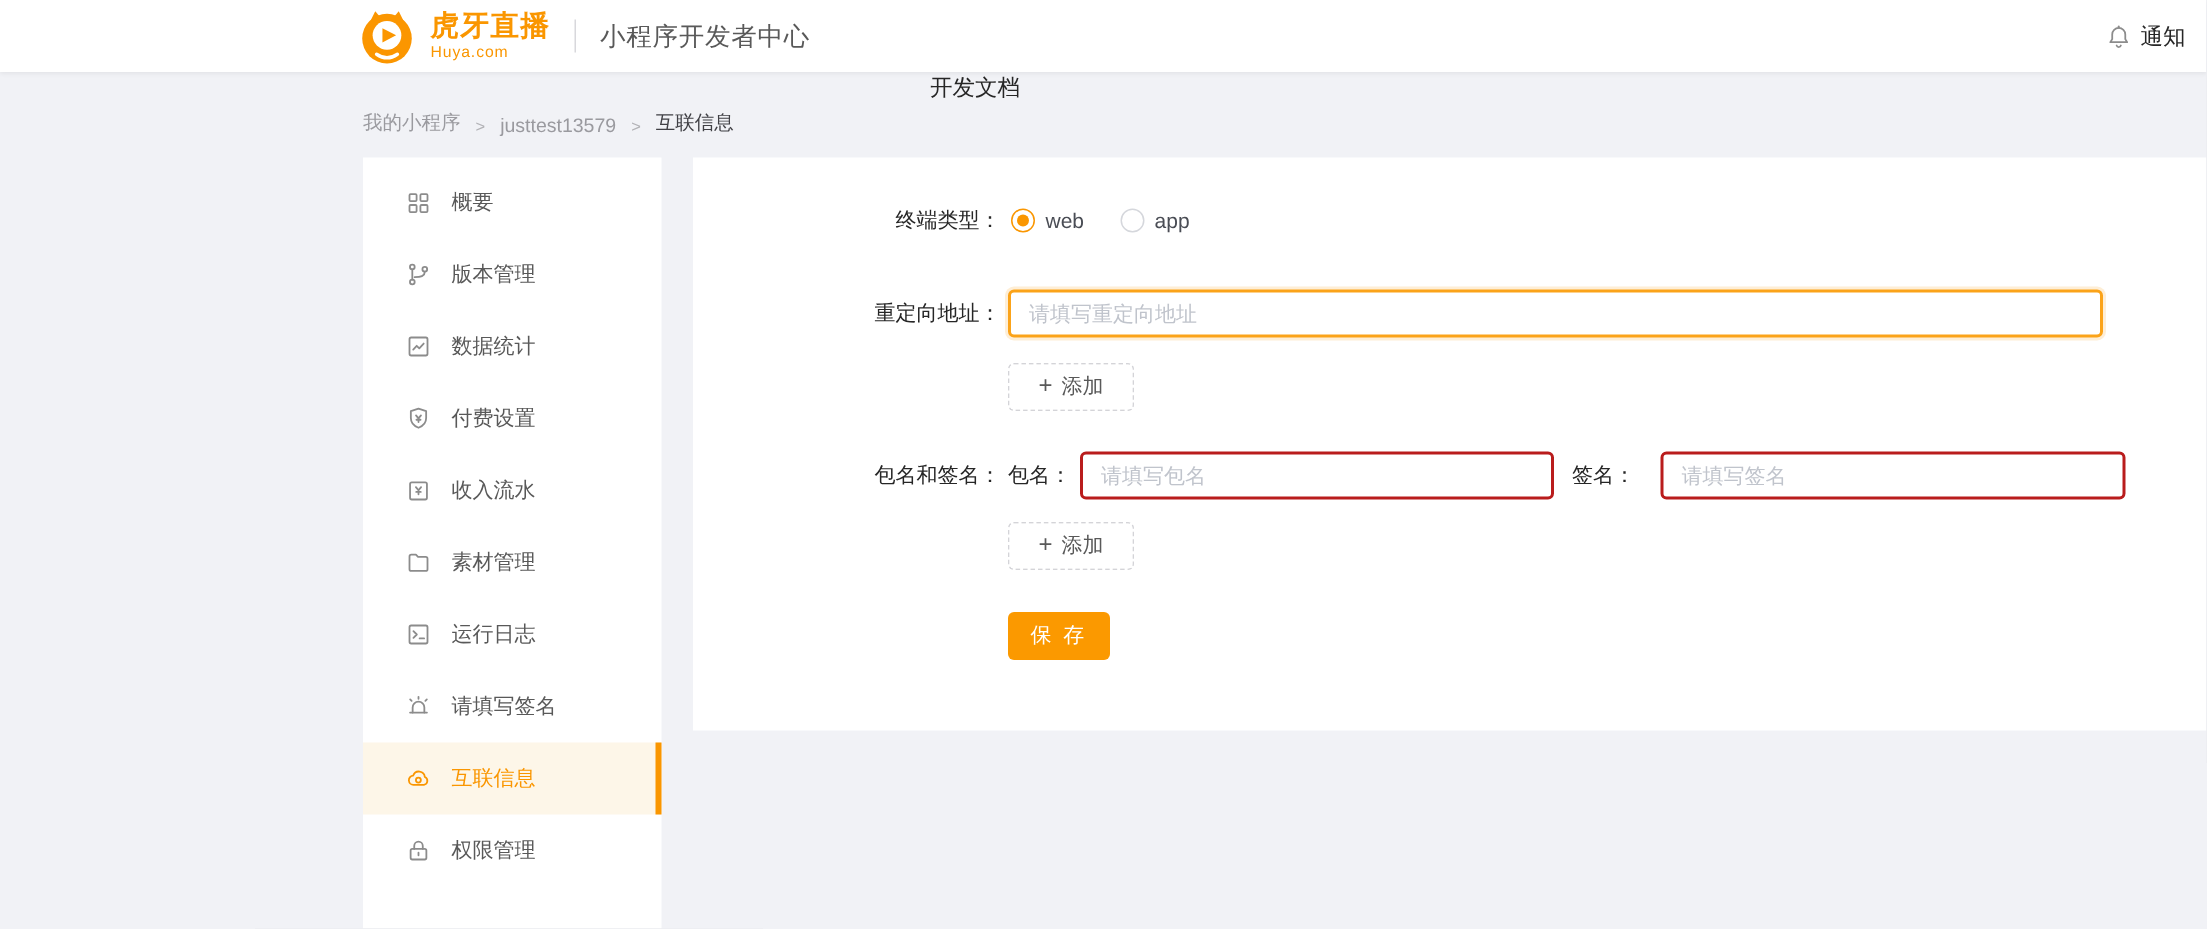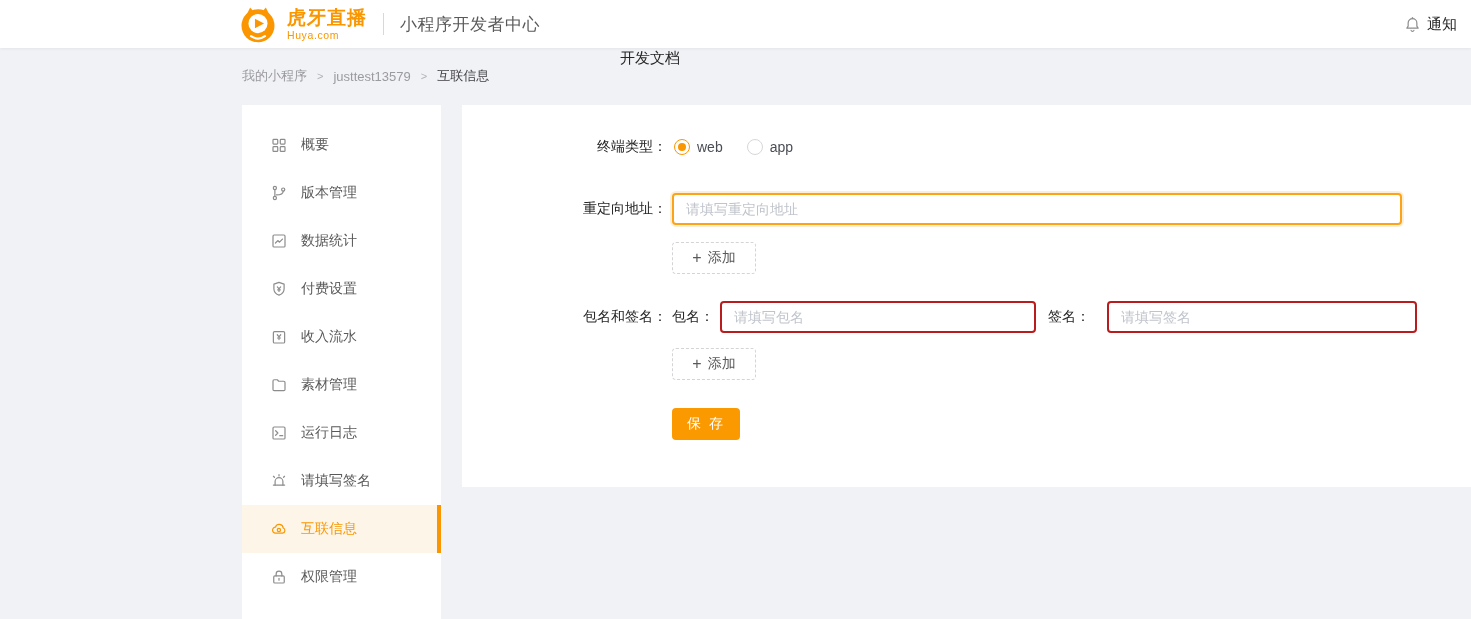--- a/index.html
+++ b/index.html
@@ -25,29 +25,29 @@
   .brand-divider { width:1px; height:22px; background:#d8d8dc; margin:0 16px; }
   .app-title { font-size:17px; color:#595959; letter-spacing:.5px; }
   .header-nav { display:flex; margin-left:80px; gap:49px;flex-direction:column; }
   .nav-item { font-size:15px; color:#262626; cursor:pointer; }
   .notice { margin-left:auto; display:flex; align-items:center; gap:5px; cursor:pointer; }
   .notice .icon svg { display:block; }
   .notice-label { font-size:15px; color:#262626;font-family:Liberation Serif, serif; }
   
   .breadcrumb {
     position:absolute; left:242px; top:61px; height:30px;
-    display:flex; align-items:center; font-size:13px; color:#9a9a9f;
+    display:flex; align-items:flex-end; font-size:13px; color:#9a9a9f;
   }
   .crumb { cursor:pointer; }
   .crumb.current { color:#404045; cursor:default; }
   .crumb-sep { margin:0 10px; color:#b2b2b6; font-size:11px; }
   
   .sidebar {
     position:absolute; left:242px; top:105px; width:199px; bottom:0;
-    background:#fff; padding-top:16px;
+    background:#fff; padding-top:6px;
   }
   .side-item {
     position:relative; height:48px; display:flex; align-items:center;
     padding-left:28px; cursor:pointer; color:#595959; font-size:14px;
   }
   .side-item .icon { width:18px; height:18px; margin-right:13px; color:#8c8c8c; flex:none; }
   .side-item .icon svg { display:block; width:18px; height:18px; }
   .side-item.active { background:var(--active-bg,#FDF6E8); color:var(--accent,#FA9600); }
   .side-item.active .icon { color:var(--accent,#FA9600); }
   .side-item.active::after {

